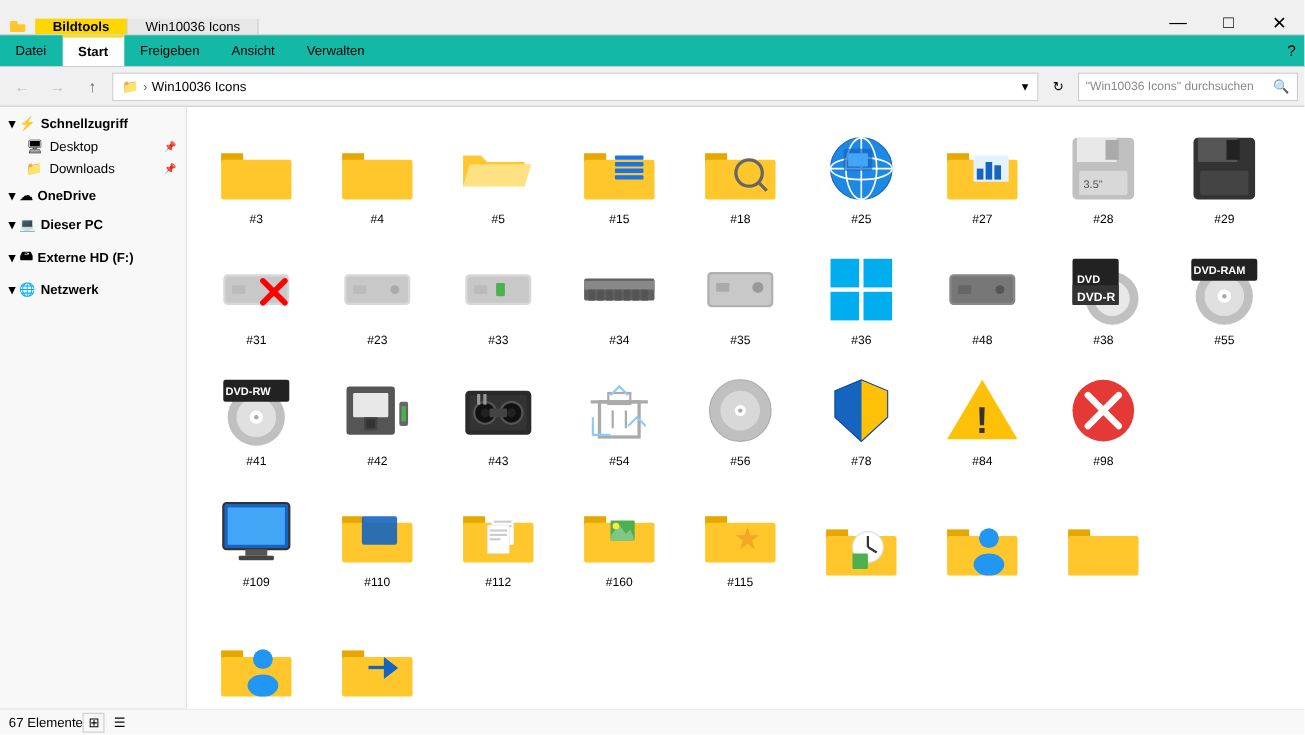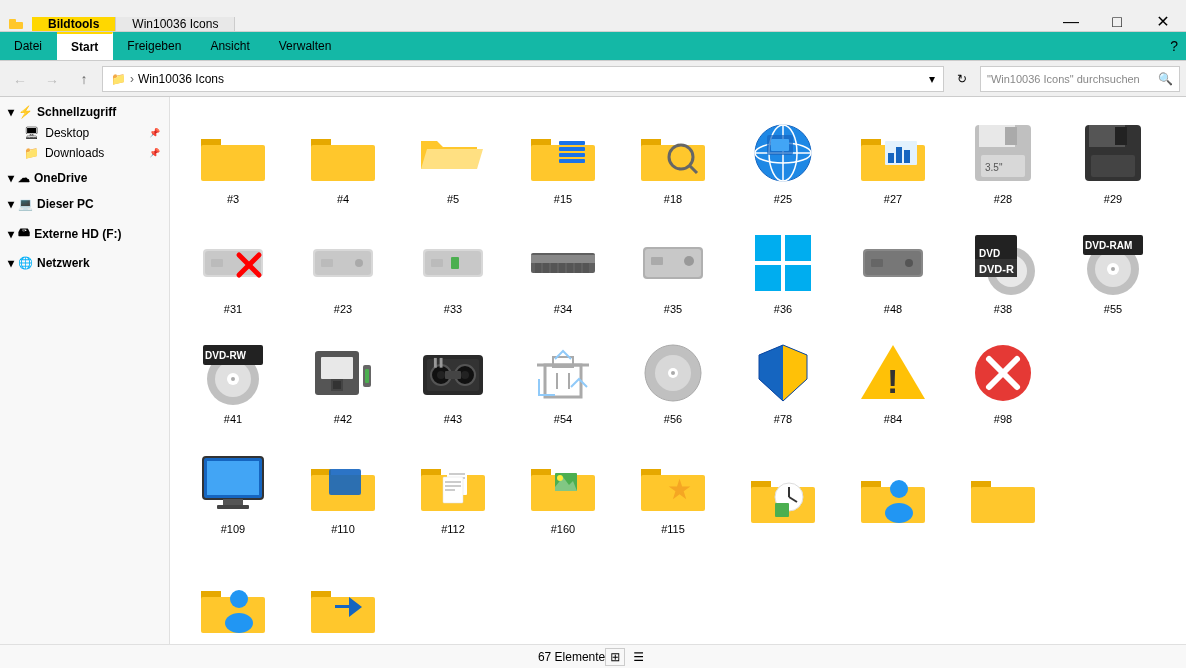--- a/index.html
+++ b/index.html
@@ -40,21 +40,21 @@
     .sidebar-item { display: flex; align-items: center; gap: 6px; padding: 3px 8px 3px 24px; font-size: 12px; cursor: pointer; }
     .pin-icon { font-size: 9px; margin-left: auto; }
 
     
     .content { flex: 1; overflow-y: auto; padding: 8px; background: #fff; }
     .icons-grid { display: grid; grid-template-columns: repeat(10, 110px); gap: 0; }
     .icon-cell { width: 110px; height: 110px; display: flex; flex-direction: column; align-items: center; justify-content: flex-end; padding-bottom: 8px; cursor: pointer; border: 2px solid transparent; border-radius: 2px; }
     .icon-label { font-size: 11px; margin-top: 4px; color: #000; text-align: center; }
 
     
-    .status-bar { height: 24px; background: #f8f8f8; border-top: 1px solid #e0e0e0; display: flex; align-items: center; padding: 0 8px; font-size: 12px; justify-content: center; }
+    .status-bar { height: 24px; background: #f8f8f8; border-top: 1px solid #e0e0e0; display: flex; align-items: center; padding: 0 8px; font-size: 12px; justify-content: flex-start; }
     .status-right { display: flex; align-items: center; gap: 4px; }
 
     
     .content::-webkit-scrollbar { width: 12px; }
     .content::-webkit-scrollbar-track { background: #f0f0f0; }
     .content::-webkit-scrollbar-thumb { background: #c0c0c0; border: 2px solid #f0f0f0; }
 
     
     .icon-img { width: 72px; height: 72px; display: flex; align-items: center; justify-content: center; position: relative; }
   </style>

